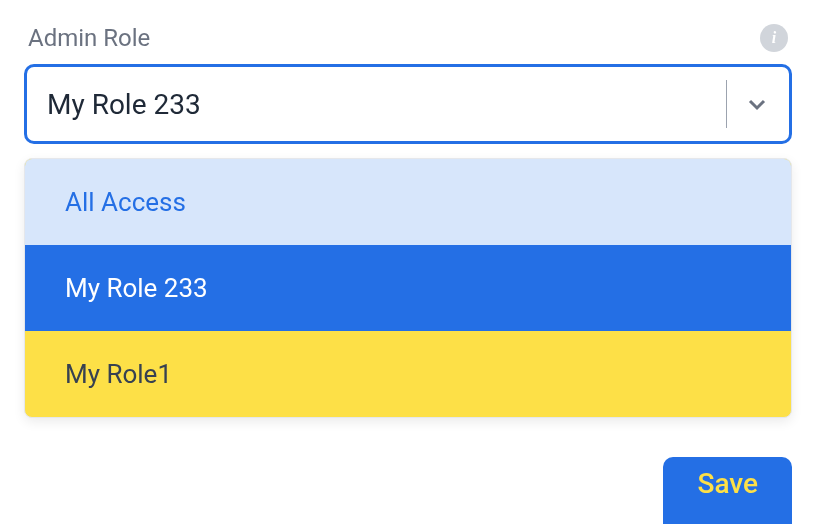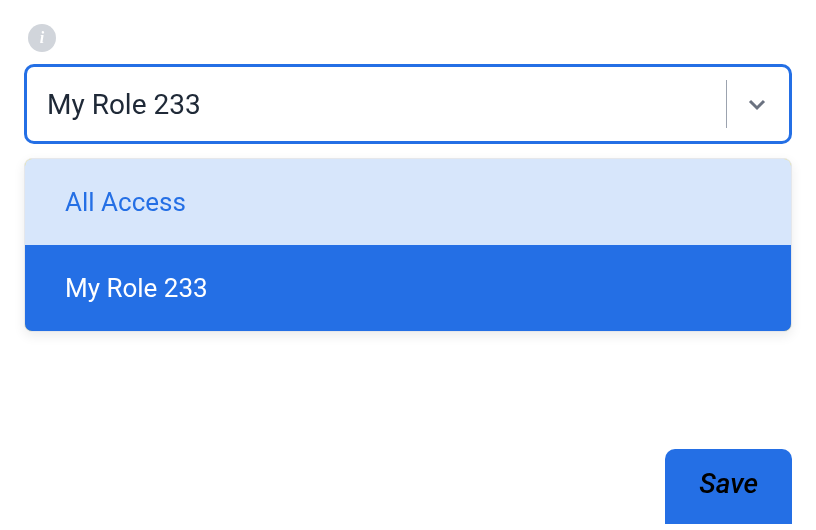--- a/index.html
+++ b/index.html
@@ -105,48 +105,49 @@
     }
     .dropdown-option.selected {
       background: #246fe5;
       color: #fff;
     }
     .save-button {
       position: absolute;
       right: 24px;
       bottom: 6px;
       background: #246fe5;
-      color: #000000;
+      color: #fde047;
       border: none;
       border-radius: 10px 10px 0 0;
-      padding: 18px 34px 24px 34px;
+      padding: 10px 34px 24px 34px;
       font-size: 28px;
       font-weight: 500;
       cursor: pointer;
       font-family: inherit;
-      font-style: italic;
     }
   </style>
 </head>
 <body>
 
 <div class="field-header">
+  <div class="field-label">Admin Role</div>
   <div class="info-icon">i</div>
 </div>
 
 <div class="select-control">
   <input type="text" class="select-input" value="My Role 233" style="">
   <div class="select-indicators">
     <div class="indicator-separator"></div>
     <div class="chevron-down">
       <svg viewBox="0 0 24 24">
           <polyline points="5 9 12 16 19 9"></polyline>
         </svg>
     </div>
   </div>
 </div>
 
 <div class="dropdown-menu">
   <div class="dropdown-option highlighted">All Access</div>
   <div class="dropdown-option selected">My Role 233</div>
+  <div class="dropdown-option">My Role1</div>
 </div>
 
 <button class="save-button">Save</button>
 
 </body></html>

